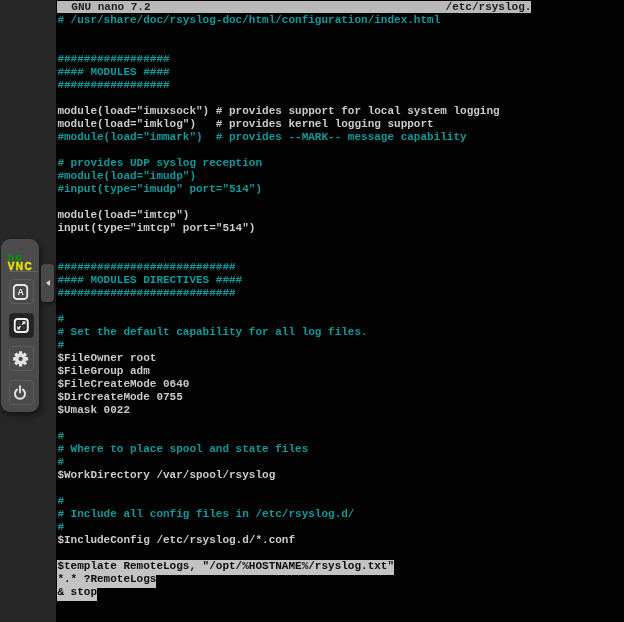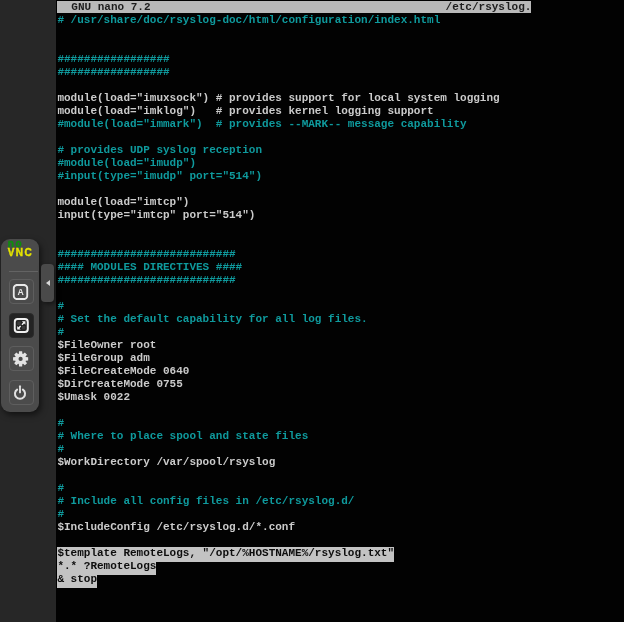--- a/index.html
+++ b/index.html
@@ -14,40 +14,41 @@
   .c{color:#0f9a9d;}
   .w{color:#cbcbcb;}
   .sel{background:#c3c3c3;color:#0d0d0d;display:inline-block;height:15px;}
   
   #panel{position:absolute;left:1px;top:239px;width:38px;height:173px;background:#4b4b4b;
          border-radius:9px;box-shadow:2px 3px 6px rgba(0,0,0,0.55);}
   #handle{position:absolute;left:41px;top:263.8px;width:12.6px;height:38.2px;background:#4a4a4a;
           border-radius:4px;box-shadow:2px 2px 5px rgba(0,0,0,0.5);}
   #handle .tri{position:absolute;left:4.8px;top:15.9px;width:0;height:0;
       border-top:3.2px solid transparent;border-bottom:3.2px solid transparent;border-right:4.2px solid #d9d9d9;}
-  #logo{position:absolute;left:7.8px;top:239px;line-height:1;}
+  #logo{position:absolute;left:7.8px;top:253px;line-height:1;}
   #logo .no{font-family:"Liberation Sans",sans-serif;font-weight:bold;font-size:10px;color:#0e8d0e;letter-spacing:1.6px;-webkit-text-stroke:0.4px #0e8d0e;}
   #logo .vnc{font-family:"Liberation Sans",sans-serif;font-weight:bold;font-size:10px;color:#e6e400;letter-spacing:1.4px;margin-top:-1.2px;-webkit-text-stroke:0.4px #e6e400;}
   #sep{position:absolute;left:8.5px;top:271px;width:29px;height:1px;background:#636363;}
   .btn{position:absolute;left:9px;width:24.8px;border:1px solid #5e5e5e;border-radius:4px;background:transparent;box-sizing:border-box;}
   .btn.active{background:#232323;border-color:#2b2b2b;}
   .btn svg{position:absolute;left:50%;top:50%;transform:translate(-50%,-50%) translateX(-0.5px);}
 </style>
 </head>
 <body>
 <div id="term">
   <div id="titlebar">
     <span class="l">GNU nano 7.2</span>
       <span class="r">/etc/rsyslog.</span>
   </div>
   <div id="code">
 <div class="c"># /usr/share/doc/rsyslog-doc/html/configuration/index.html</div>
 <div></div>
 <div></div>
 <div class="c">#################</div>
+<div class="c">#### MODULES ####</div>
 <div class="c">#################</div>
 <div></div>
 <div class="w">module(load="imuxsock") # provides support for local system logging</div>
 <div class="w">module(load="imklog")   # provides kernel logging support</div>
 <div class="c">#module(load="immark")  # provides --MARK-- message capability</div>
 <div></div>
 <div class="c"># provides UDP syslog reception</div>
 <div class="c">#module(load="imudp")</div>
 <div class="c">#input(type="imudp" port="514")</div>
 <div></div>

